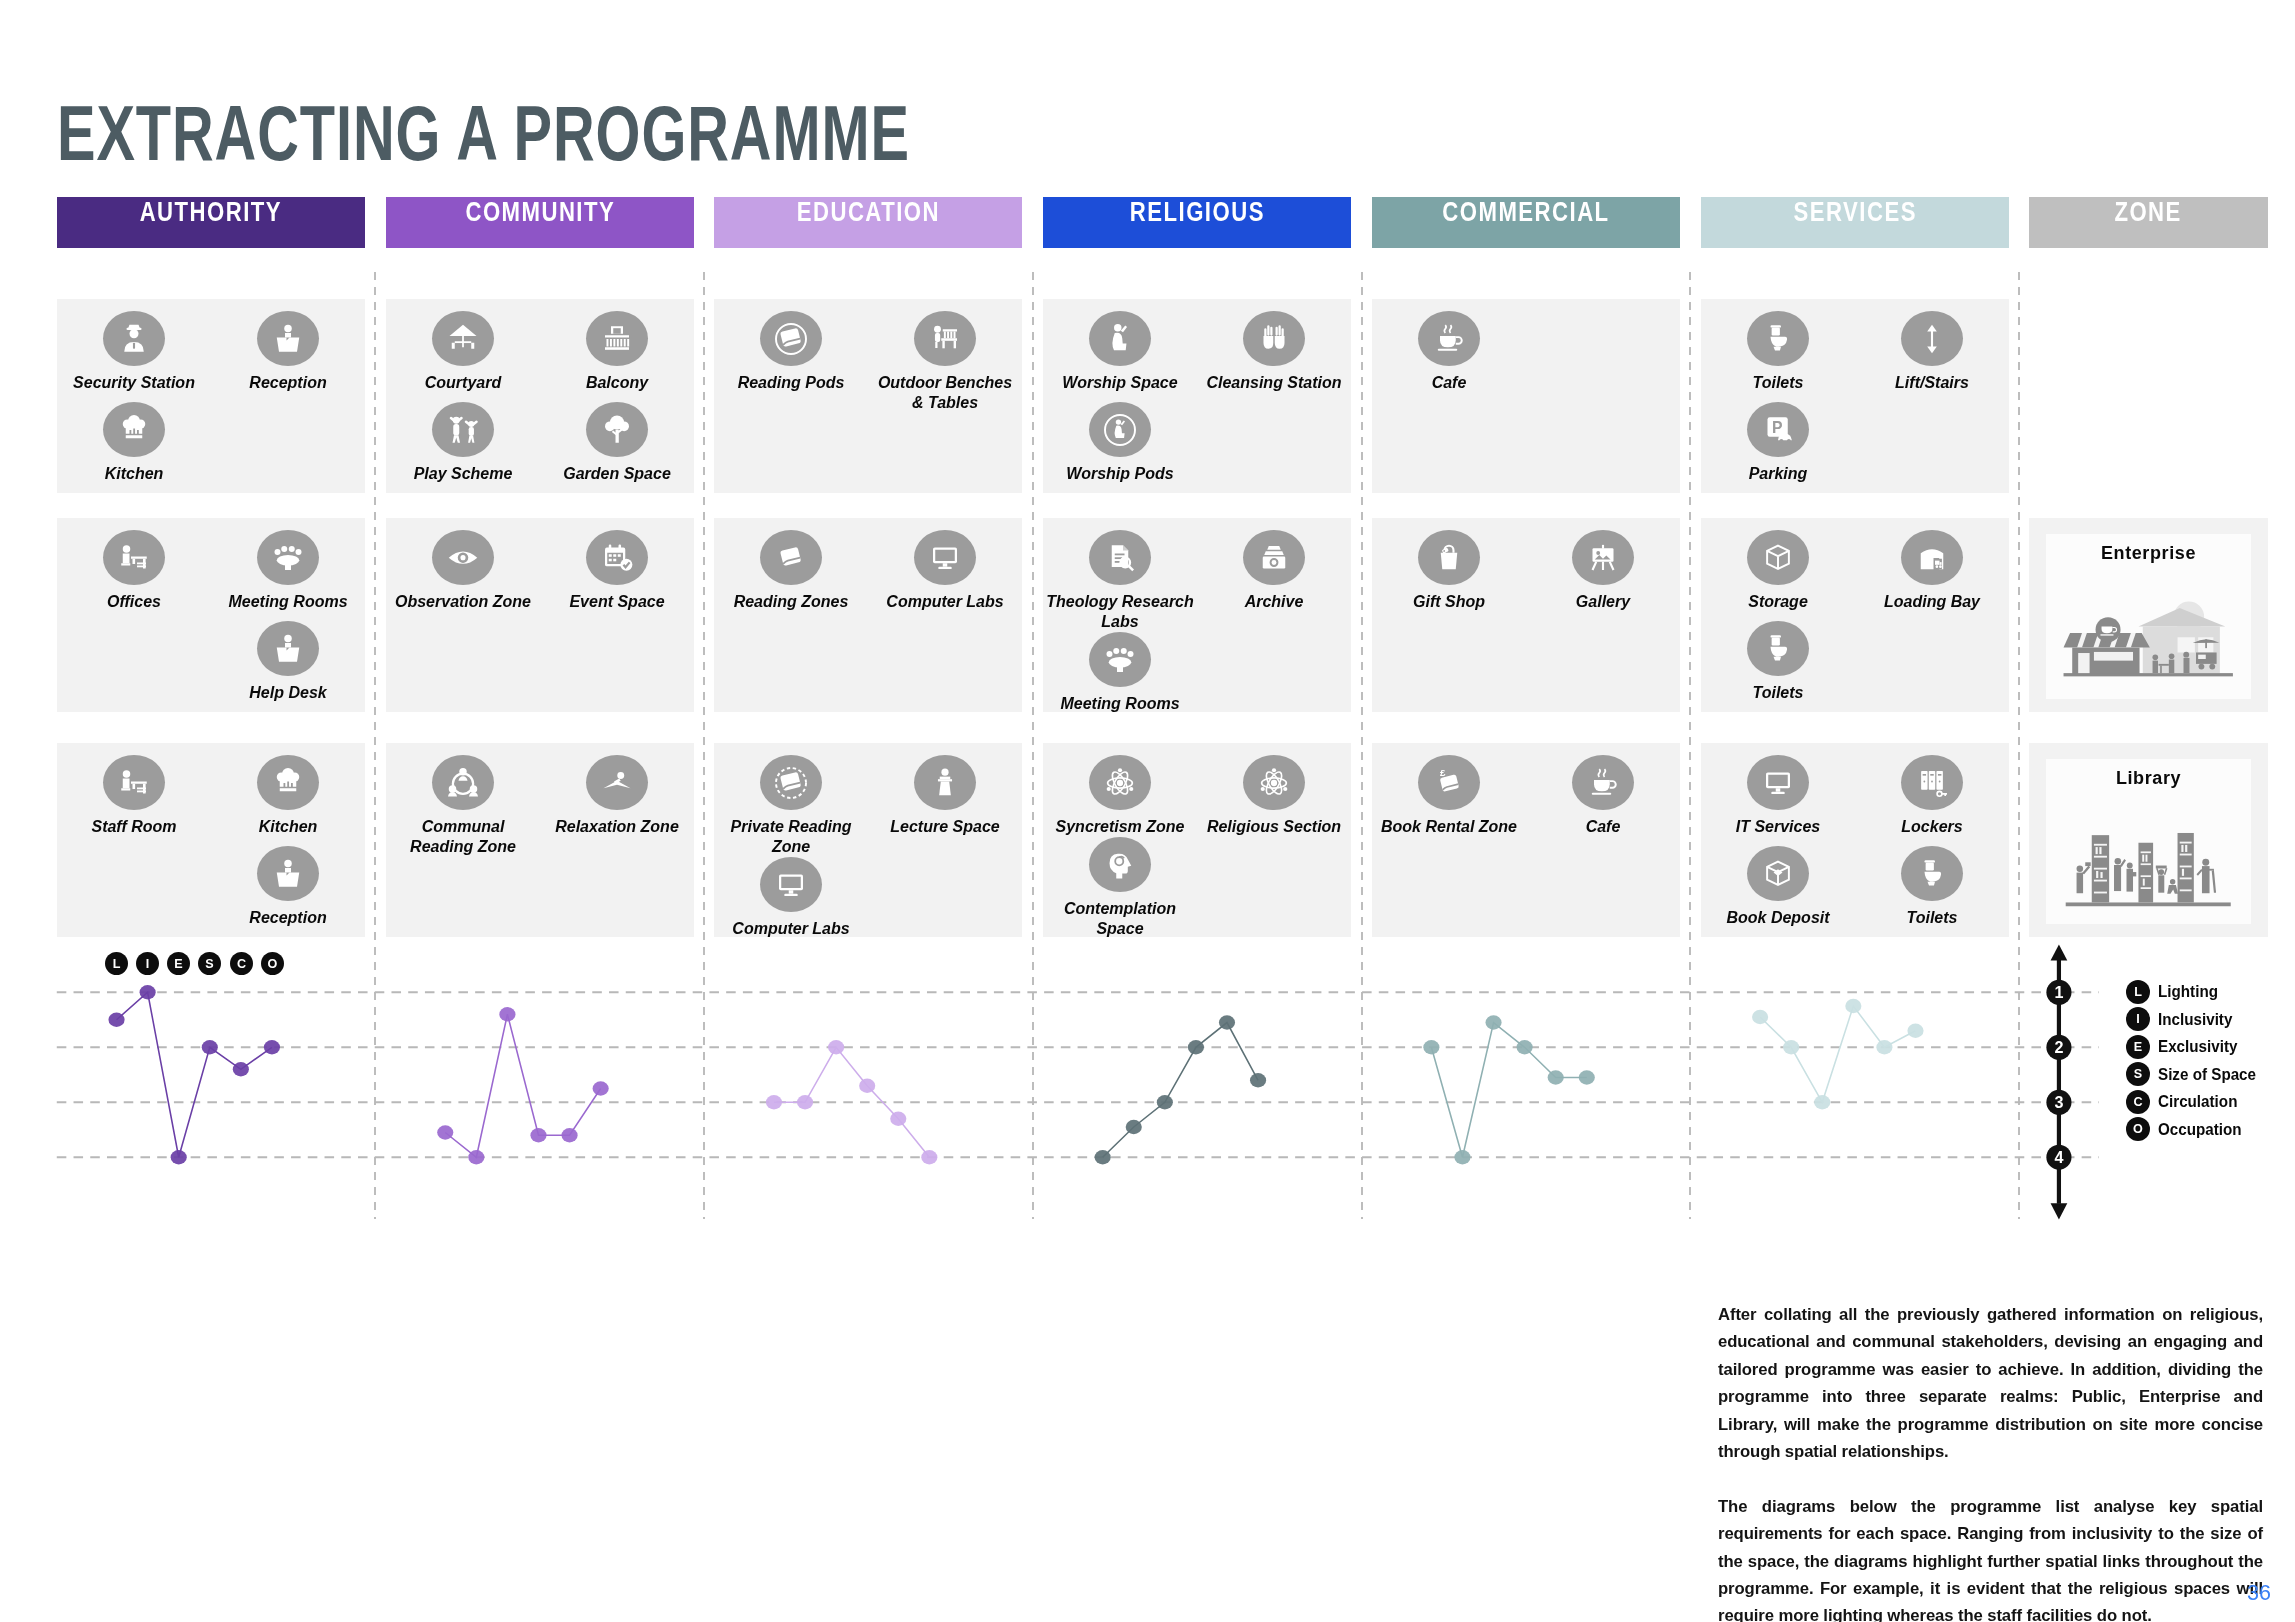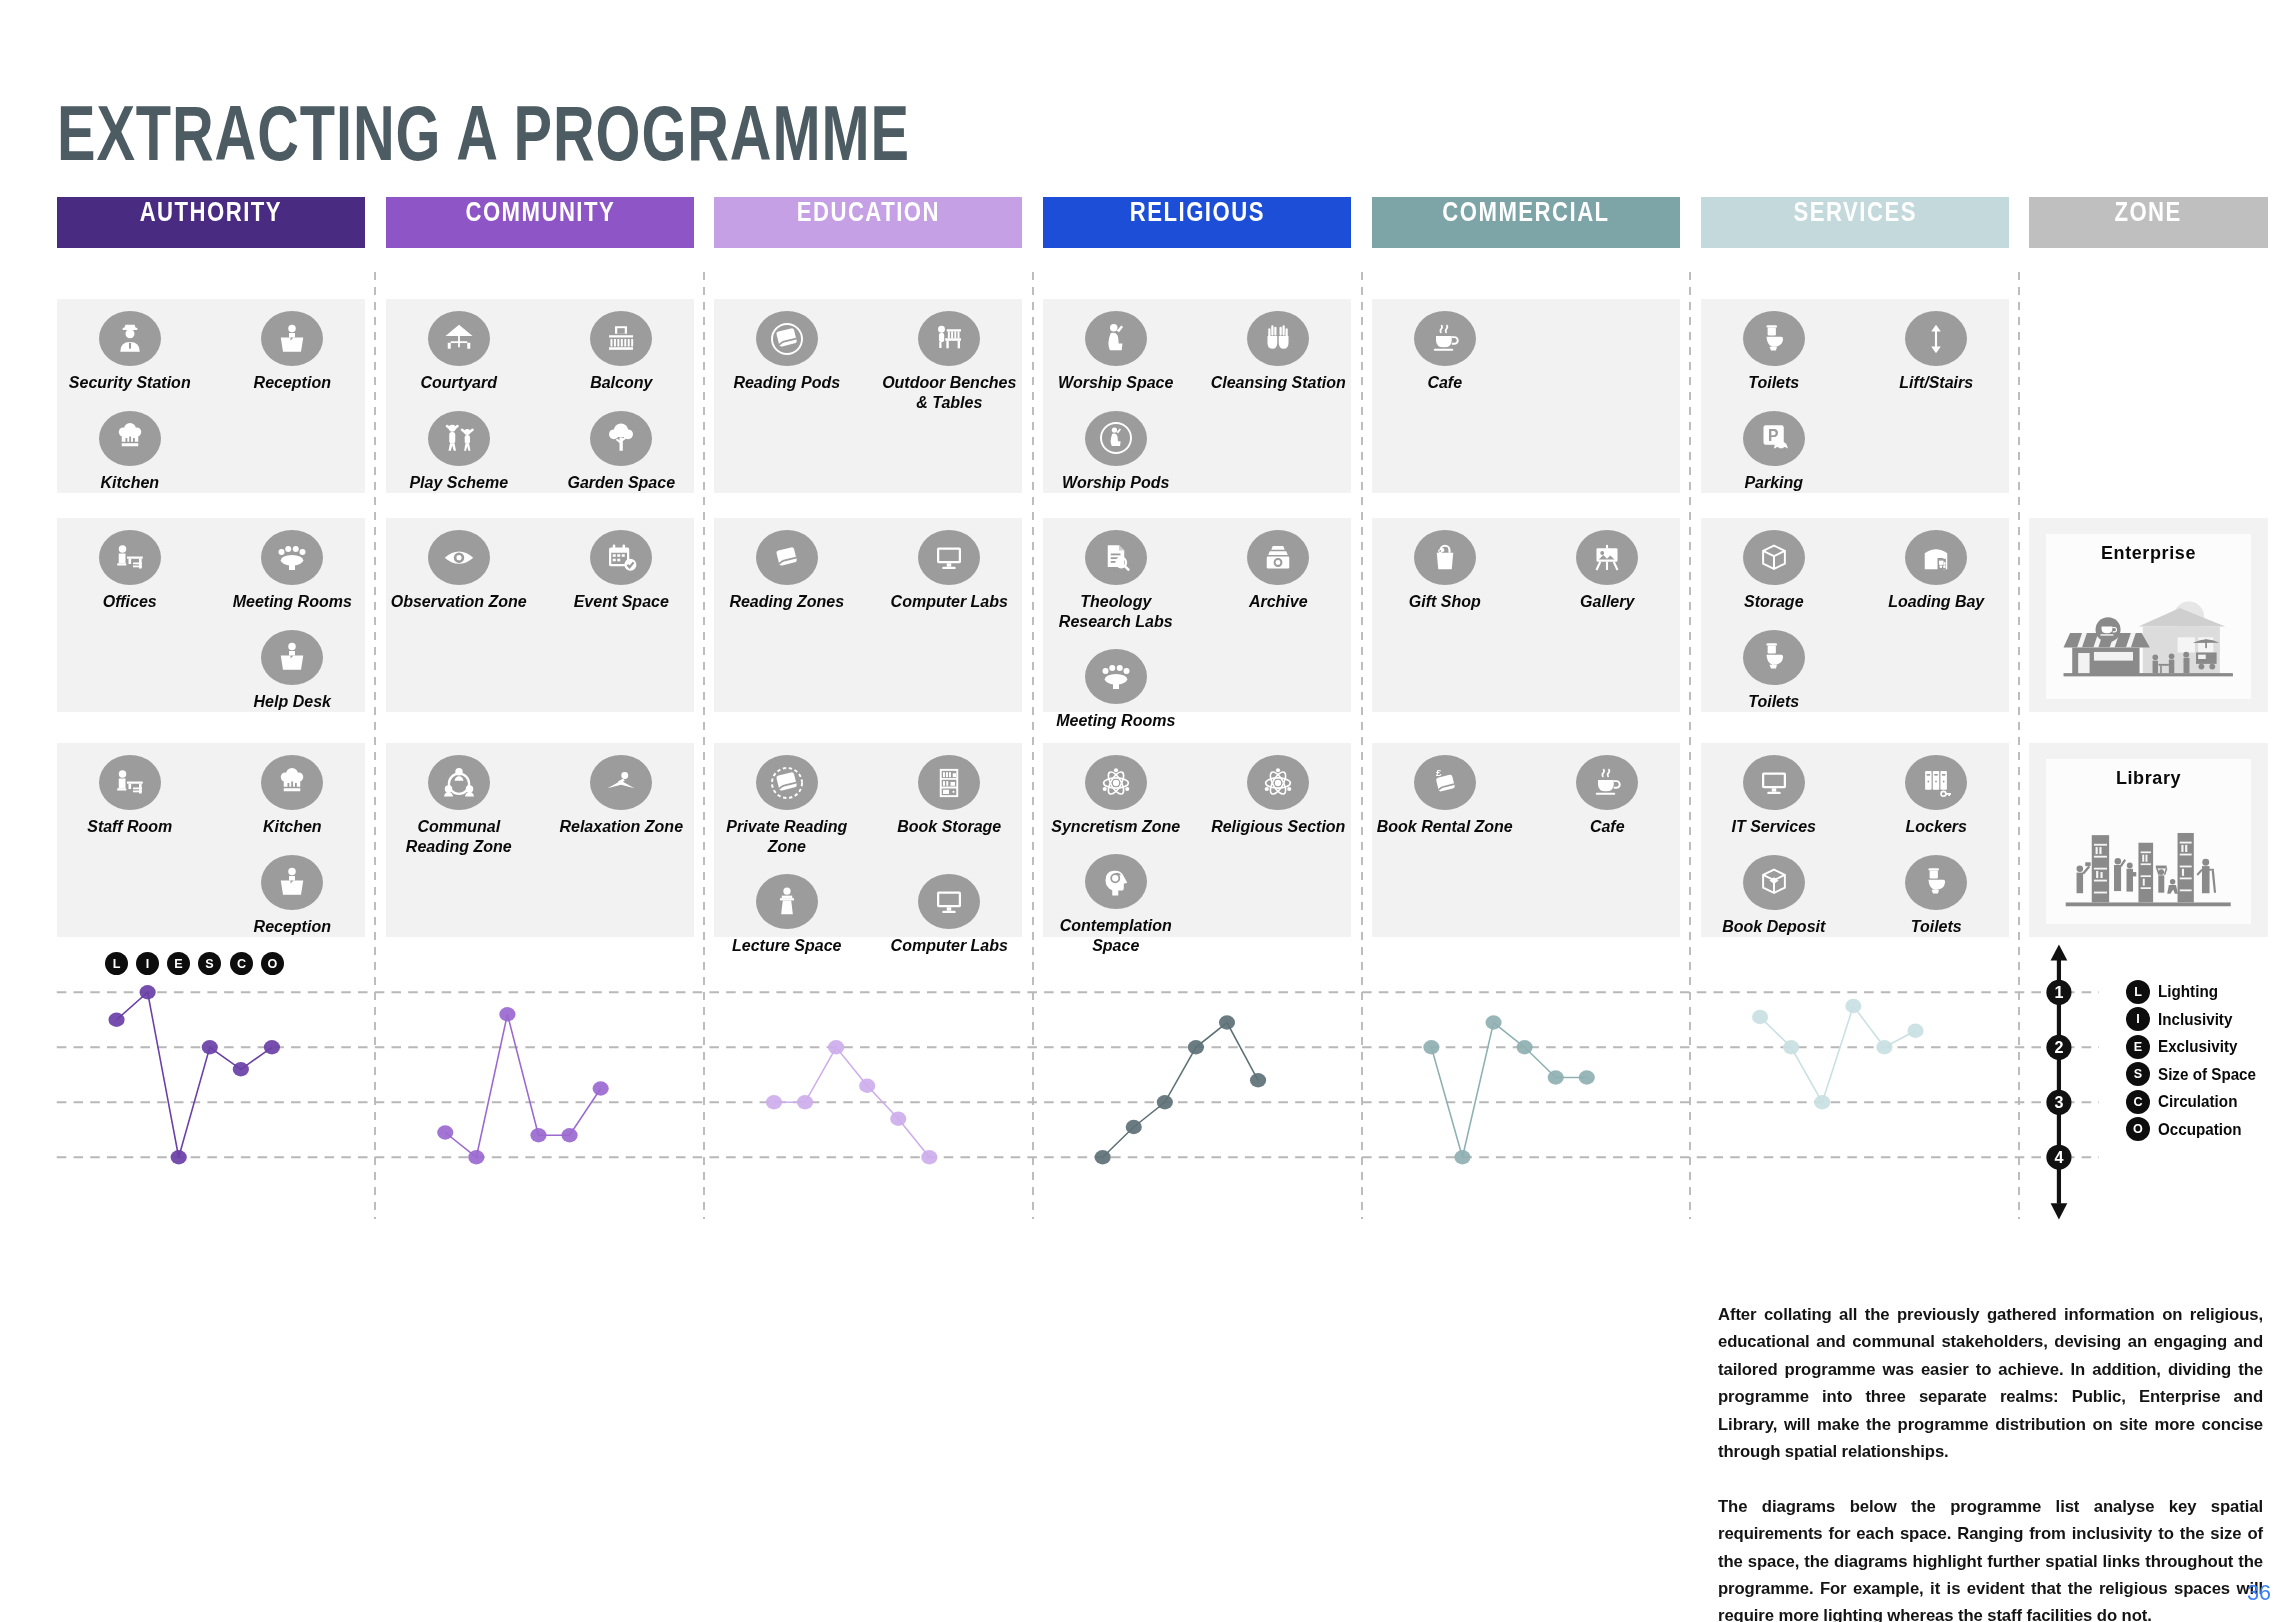--- a/index.html
+++ b/index.html
@@ -10,21 +10,21 @@
     color:#4d5c63;letter-spacing:1.2px;white-space:nowrap;line-height:1;
     transform:scaleX(.75);transform-origin:left top;}
   
   .column{position:absolute;top:0;height:1255px;}
   .col-header{position:absolute;top:197px;left:0;right:0;height:51px;display:flex;
     align-items:flex-start;justify-content:center;}
   .col-header span{color:#fff;font-weight:bold;font-size:27px;letter-spacing:1.8px;
     display:inline-block;transform:scaleX(.82);white-space:nowrap;}
   .panel{position:absolute;left:0;right:0;background:#f2f2f2;
     display:grid;grid-template-columns:1fr 1fr;grid-template-rows:1fr 1fr;
-    padding-top:12px;box-sizing:border-box;gap:17px;}
+    padding-top:12px;box-sizing:border-box;}
   .slot{display:flex;flex-direction:column;align-items:center;justify-content:flex-start;}
   .icon-circle{width:62px;height:55px;border-radius:50%;background:#9c9c9c;
     display:flex;align-items:center;justify-content:center;flex:0 0 auto;}
   .icon-circle svg{width:36px;height:36px;display:block;}
   .item-label{margin-top:7.2px;font-size:16px;font-style:italic;font-weight:bold;
     text-align:center;line-height:1.25;max-width:149px;color:#0a0a0a;}
   
   .zone-card{position:absolute;left:0;right:0;background:#f2f2f2;}
   .zone-card .card-inner{position:absolute;left:16.7px;right:16.7px;top:15.5px;bottom:13px;
     background:#fcfcfc;}
@@ -718,28 +718,20 @@
         <div class="slot"></div>
       </div>
       <div class="panel" style="top:743px;height:194px">
         <div class="slot">
           <span class="icon-circle">
             <svg viewBox="0 0 48 48">
               <use href="#ic-bookprivate"></use>
             </svg>
           </span>
           <span class="item-label">Private Reading Zone</span>
-        </div>
-        <div class="slot">
-          <span class="icon-circle">
-            <svg viewBox="0 0 48 48">
-              <use href="#ic-shelf"></use>
-            </svg>
-          </span>
-          <span class="item-label">Book Storage</span>
         </div>
         <div class="slot">
           <span class="icon-circle">
             <svg viewBox="0 0 48 48">
               <use href="#ic-podium"></use>
             </svg>
           </span>
           <span class="item-label">Lecture Space</span>
         </div>
         <div class="slot">

